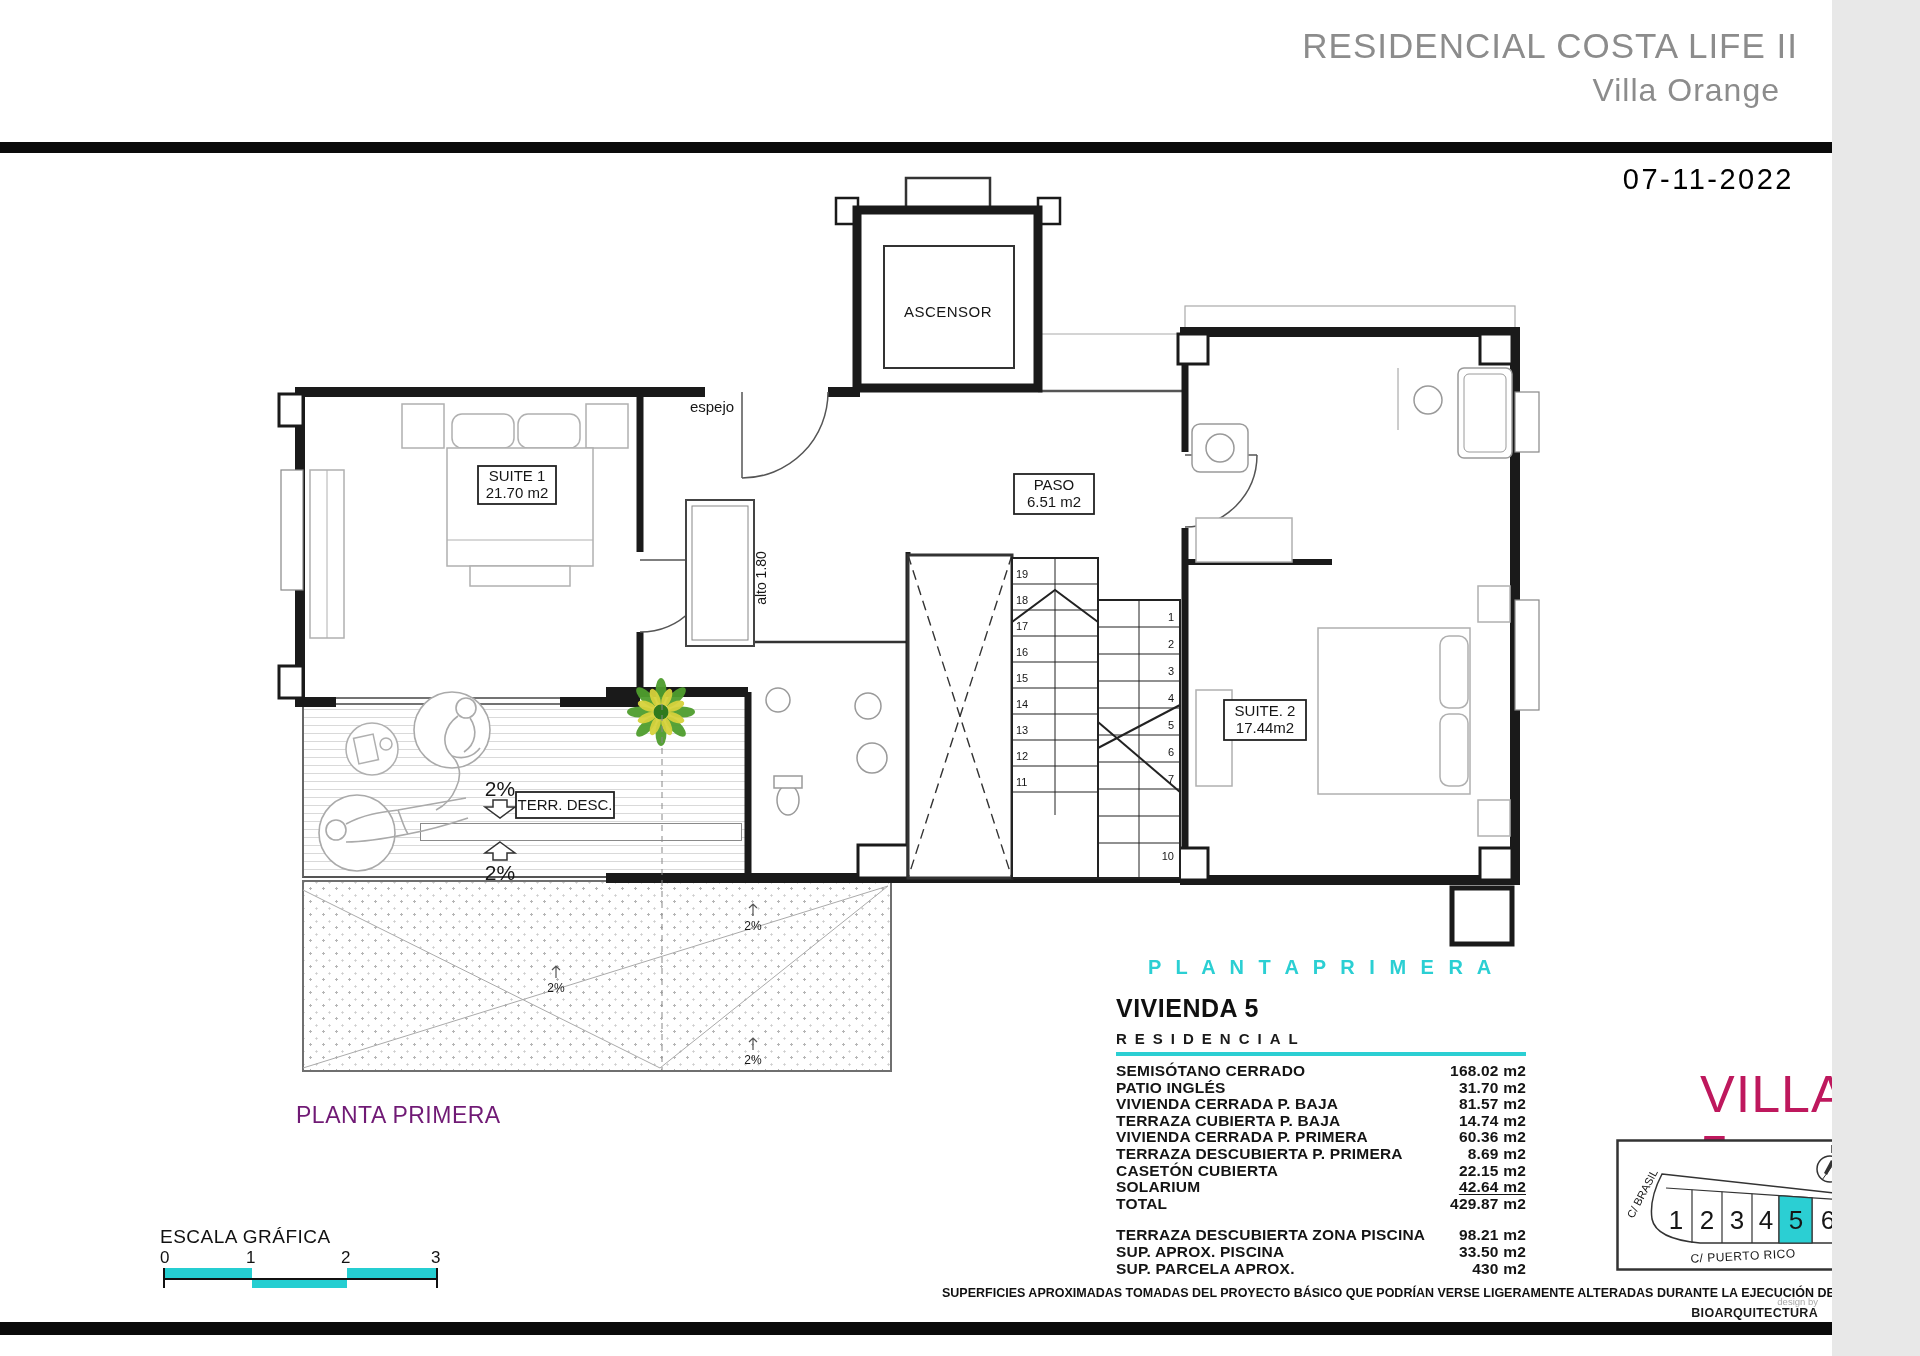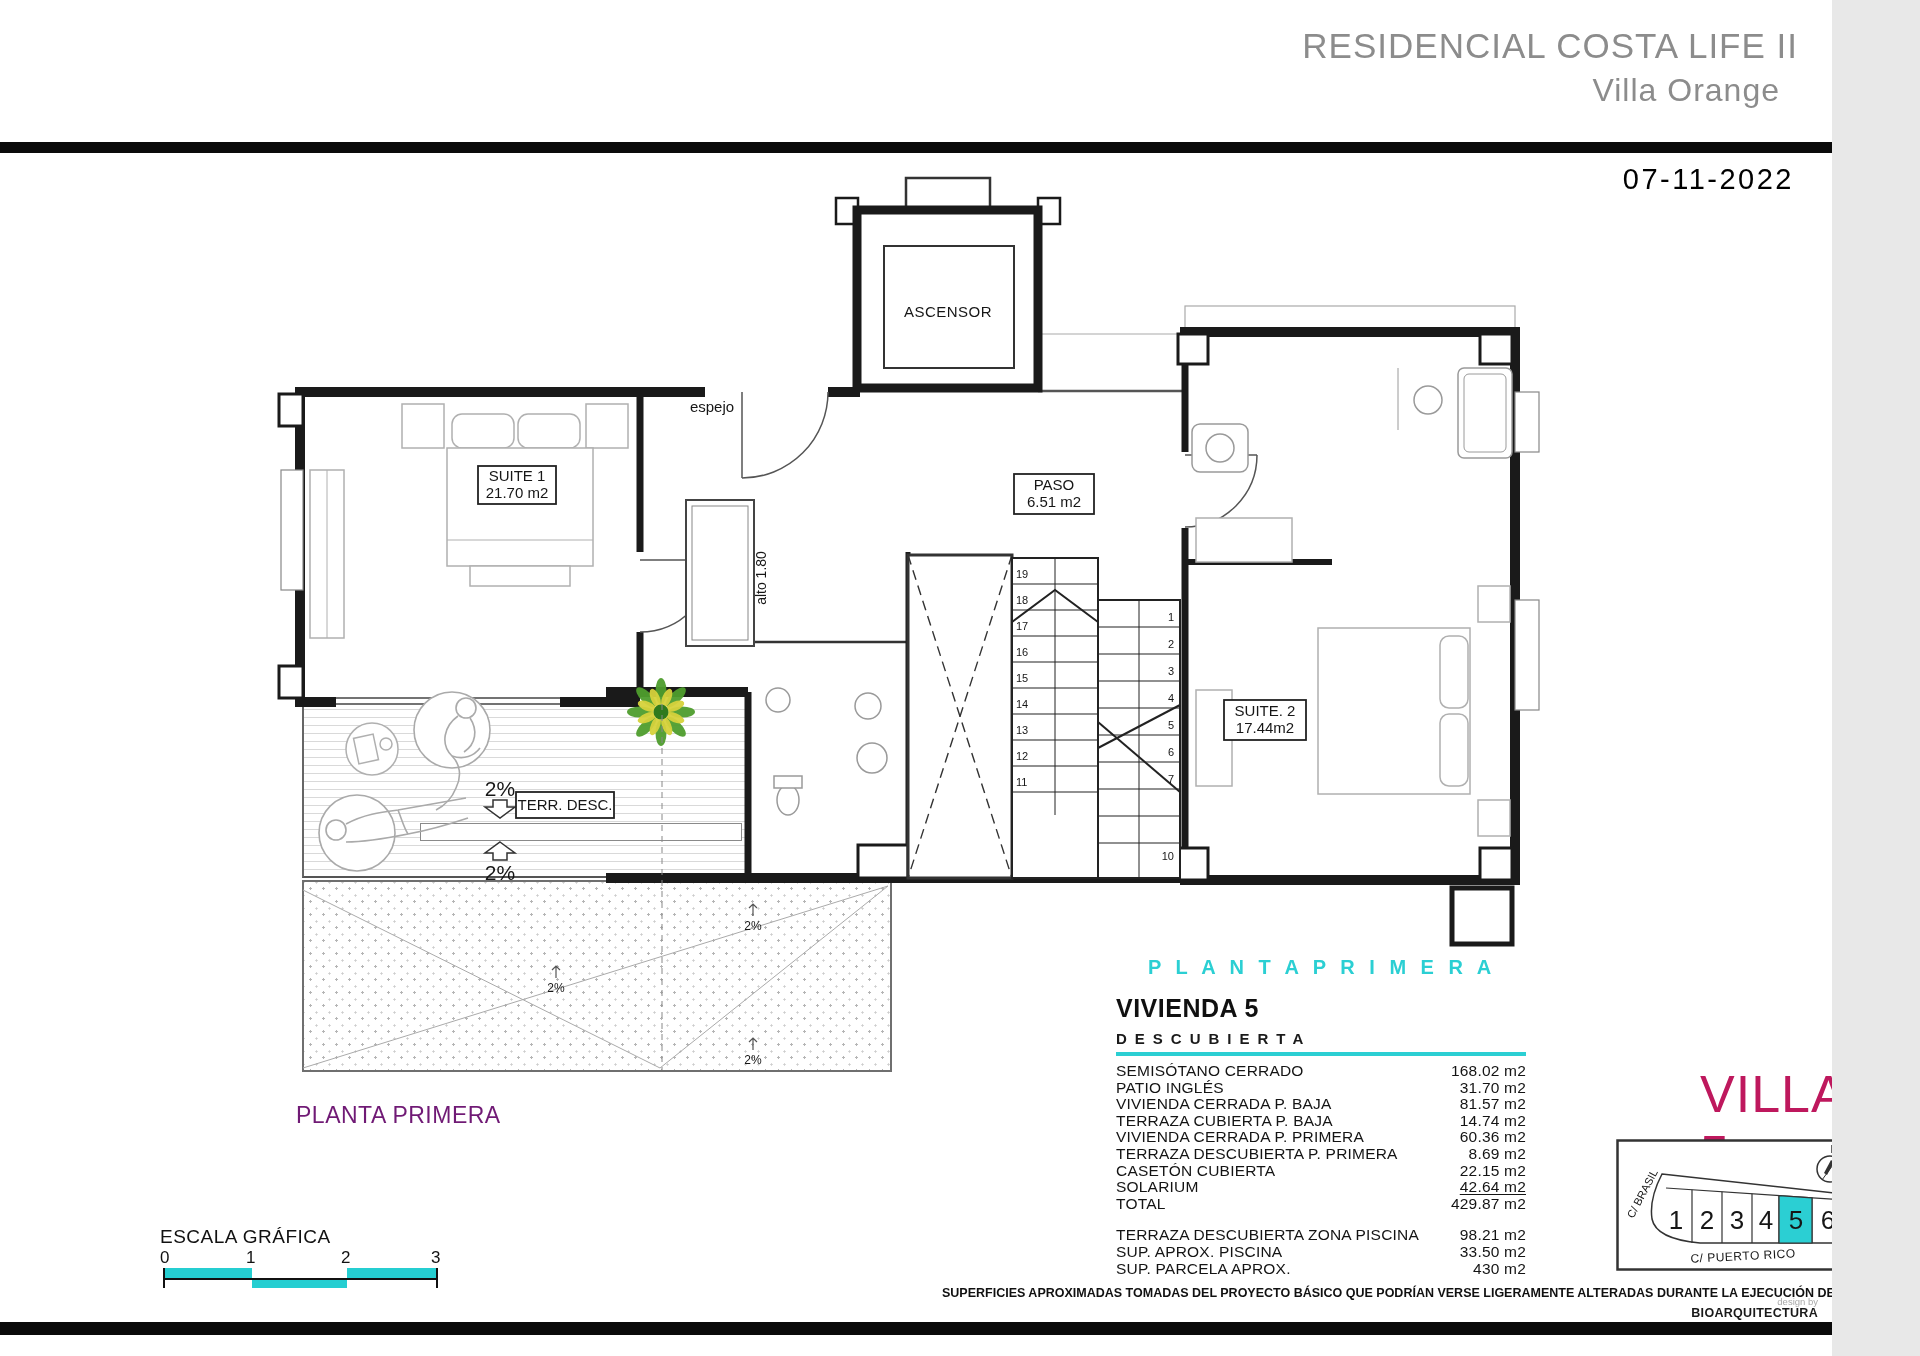--- a/index.html
+++ b/index.html
@@ -30,21 +30,21 @@
 
   .plan-caption { left:296px; top:1102px; font-size:23px; color:#701a75; font-weight:500; letter-spacing:0.5px; }
 
   
   .plan-heading { left:1148px; top:956px; font-size:20px; font-weight:700; color:#2bcfd3; letter-spacing:4.5px; white-space:nowrap; }
   .summary { left:1116px; top:994px; width:410px; }
   .sum-title { font-size:25px; font-weight:600; color:#101010; letter-spacing:0.5px; }
   .sum-sub { font-size:15px; font-weight:600; letter-spacing:8px; margin-top:7px; color:#1a1a1a; }
   .sum-rule { height:4px; background:#2bcfd3; margin:5px 0 7px 0; width:410px; }
   .srow { display:flex; justify-content:space-between; font-size:15.5px; line-height:16.6px;
-          color:#141414; font-weight:400; letter-spacing:0.2px; }
+          color:#141414; font-weight:700; letter-spacing:0.2px; }
   .srow .val.u { text-decoration:underline; text-underline-offset:2px; }
   .rows2 { margin-top:15px; }
 
   
   .villa-title { left:1700px; top:1064px; font-size:52px; color:#be185d; letter-spacing:1px; }
   .site-svg { left:1616px; top:1139px; width:245px; height:132px; }
 
   
   .scalebar { left:160px; top:1226px; width:300px; height:62px; }
   .sb-title { font-size:19px; color:#111; letter-spacing:0.5px; }
@@ -332,21 +332,21 @@
       <text x="753" y="1064" font-size="12" text-anchor="middle">2%</text>
     </g>
   </svg>
 
   <div class="abs plan-caption">PLANTA PRIMERA</div>
 
   <div class="abs plan-heading">P L A N T A   P R I M E R A</div>
 
   <div class="abs summary">
     <div class="sum-title">VIVIENDA 5</div>
-    <div class="sum-sub">DESCUBIERTA</div>
+    <div class="sum-sub">RESIDENCIAL</div>
     <div class="sum-rule"></div>
     <div>
       <div class="srow">
           <span class="lab">SEMISÓTANO CERRADO</span>
           <span class="val">168.02 m2</span>
         </div>
       <div class="srow">
           <span class="lab">PATIO INGLÉS</span>
           <span class="val">31.70 m2</span>
         </div>

